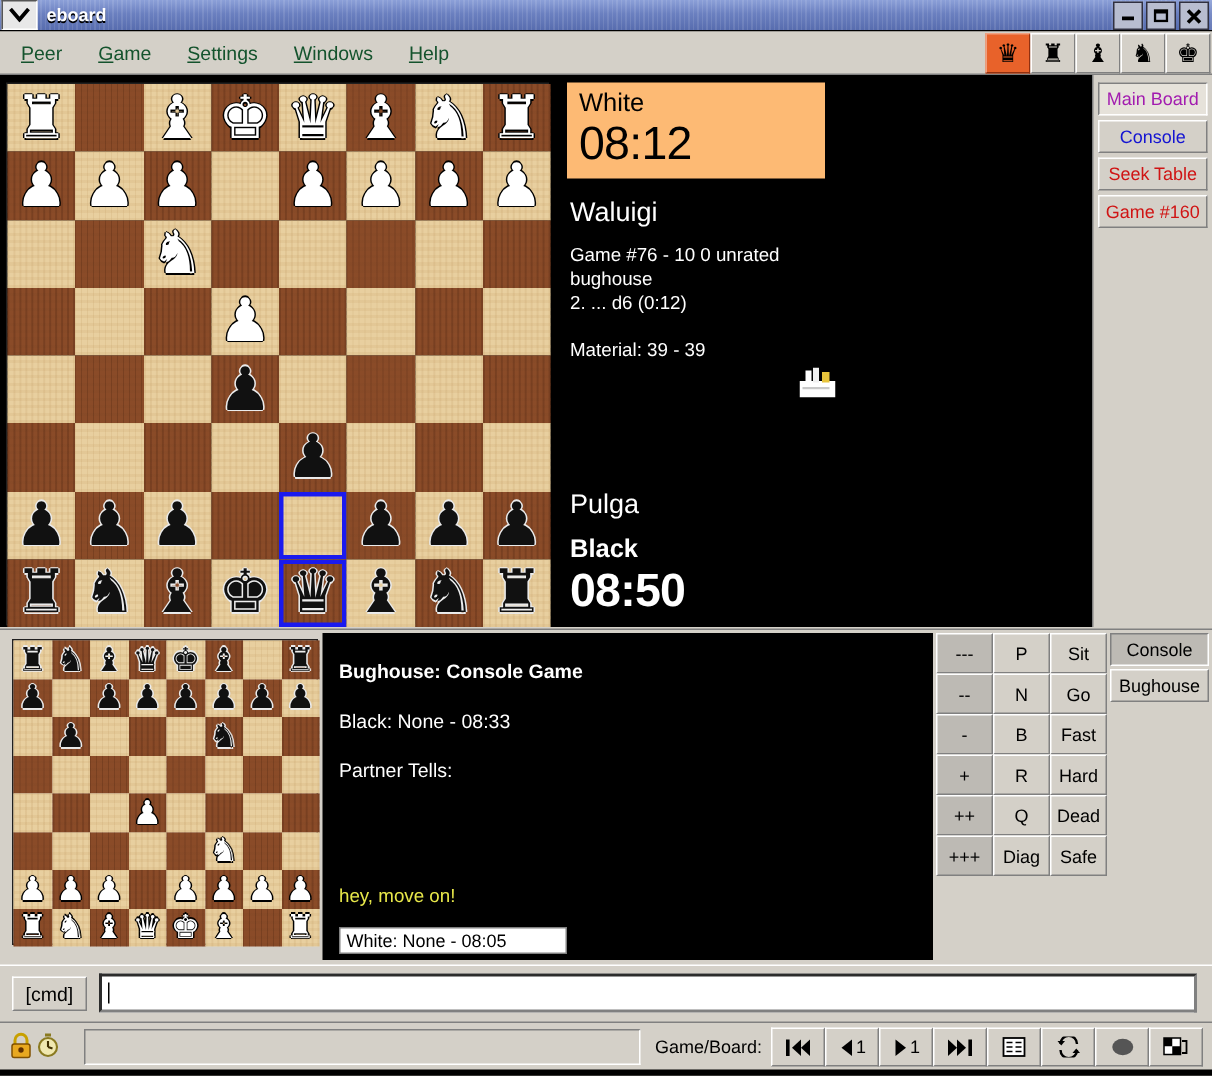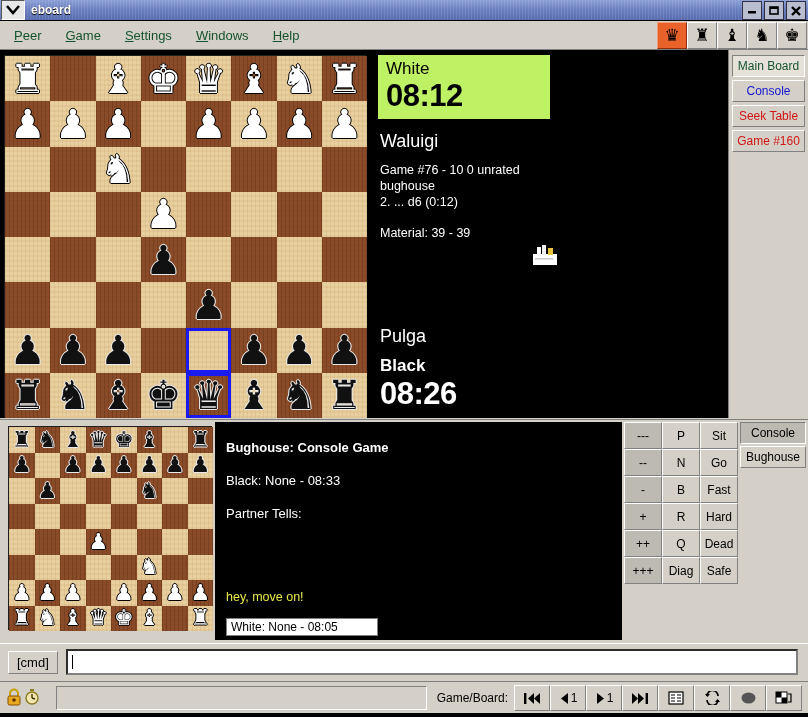--- a/index.html
+++ b/index.html
@@ -84,44 +84,44 @@
   .sq.light{background:#e8cf9f;background-image:repeating-linear-gradient(90deg,rgba(190,150,95,.18) 0 1px,rgba(0,0,0,0) 1px 4px),repeating-linear-gradient(0deg,rgba(210,175,120,.25) 0 2px,rgba(0,0,0,0) 2px 5px);}
   .sq.dark{background:#8a4b28;background-image:repeating-linear-gradient(90deg,rgba(60,25,10,.22) 0 1px,rgba(0,0,0,0) 1px 4px),repeating-linear-gradient(0deg,rgba(130,72,38,.30) 0 2px,rgba(0,0,0,0) 2px 5px);}
   .sq.hl{box-shadow:inset 0 0 0 3px #1a1aee;}
   .pc{font-size:40px;line-height:1;user-select:none;}
   .pc.w{color:#fff;text-shadow:0 0 1px #000,1px 0 0 #000,-1px 0 0 #000,0 1px 0 #000,0 -1px 0 #000;}
   .pc.b{color:#111;text-shadow:0 0 1px #fff,1px 0 0 #e8e8e8,-1px 0 0 #e8e8e8,0 1px 0 #e8e8e8,0 -1px 0 #e8e8e8;}
 
   
   .info{position:absolute;left:378px;top:5px;width:346px;height:358px;color:#fff;}
   .clockbox{
-    background:#bef264;color:#000;width:172px;padding:4px 8px 6px 8px;box-sizing:border-box;
+    background:#fdba74;color:#000;width:172px;padding:4px 8px 6px 8px;box-sizing:border-box;
   }
   .clock-color{font-size:17px;line-height:20px;}
-  .clock-time{font-size:31px;font-weight:bold;line-height:34px;letter-spacing:-0.5px;}
+  .clock-time{font-size:31px;font-weight:normal;line-height:34px;letter-spacing:-0.5px;}
   .player{font-size:18px;margin:12px 0 10px 2px;}
   .ginfo{font-size:12.5px;line-height:16px;margin-left:2px;}
   .material{font-size:12.5px;margin:16px 0 0 2px;}
   .holding{position:absolute;left:155px;top:190px;width:24px;height:20px;}
   .lower-names{position:absolute;left:2px;bottom:2px;}
   .lower-names .player{margin:0 0 8px 0;}
   .clock-black{font-size:31px;font-weight:bold;line-height:34px;letter-spacing:-0.5px;color:#fff;}
   .blacklabel{font-size:17px;line-height:22px;font-weight:bold;}
 
   
   .tabstrip{
     position:absolute;left:728px;top:50px;width:80px;height:368px;
     background:#d4d0c8;border-left:1px solid #808080;
     padding-top:5px;box-sizing:border-box;
   }
   .tab{
     margin:0 3px 3px 3px;padding:3px 2px;text-align:center;font-size:12px;
     background:#d4d0c8;border:1px solid;border-color:#fff #808080 #808080 #fff;
   }
-  .tab.sel{background:#e6e2da;border-color:#808080 #fff #fff #808080;font-weight:normal;color:#14532d;}
+  .tab.sel{background:#e6e2da;border-color:#808080 #fff #fff #808080;font-weight:normal;color:#a21caf;}
   .tab.blue{color:#1414d2;}
   .tab.red{color:#d01414;}
 
   
   .partarea{
     position:absolute;left:0;top:419px;width:808px;height:222px;
     background:#d4d0c8;border-top:1px solid #808080;
   }
   .pboard{
     position:absolute;left:8px;top:6px;width:204px;height:204px;
@@ -394,21 +394,21 @@
           <rect x="0" y="9" width="24" height="11" fill="#ffffff"></rect>
           <rect x="4" y="2" width="4" height="8" fill="#ffffff"></rect>
           <rect x="9" y="0" width="4" height="10" fill="#f0f0f0"></rect>
           <rect x="15" y="3" width="5" height="7" fill="#e8c43c"></rect>
           <rect x="2" y="13" width="18" height="1.5" fill="#c8c8c8"></rect>
         </svg>
       </div>
       <div class="lower-names">
         <div class="player">Pulga</div>
         <div class="blacklabel">Black</div>
-        <div class="clock-black">08:26</div>
+        <div class="clock-black">08:50</div>
       </div>
     </div>
   </div>
 
   <div class="tabstrip">
     <div class="tab sel">Main Board</div>
     <div class="tab blue">Console</div>
     <div class="tab red">Seek Table</div>
     <div class="tab red">Game #160</div>
   </div>

